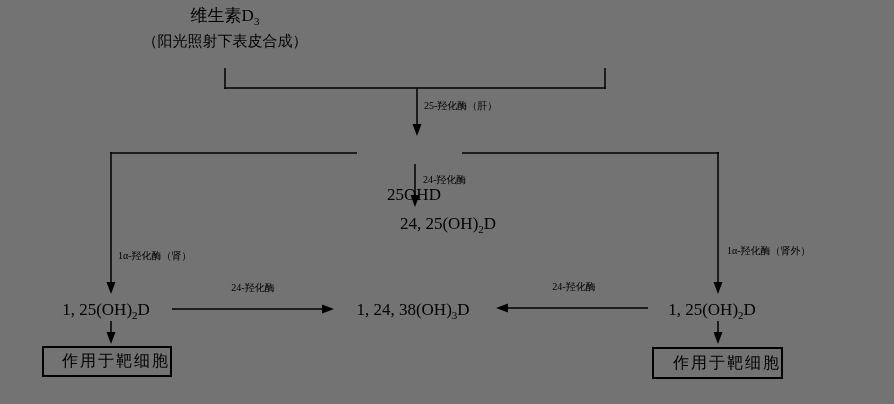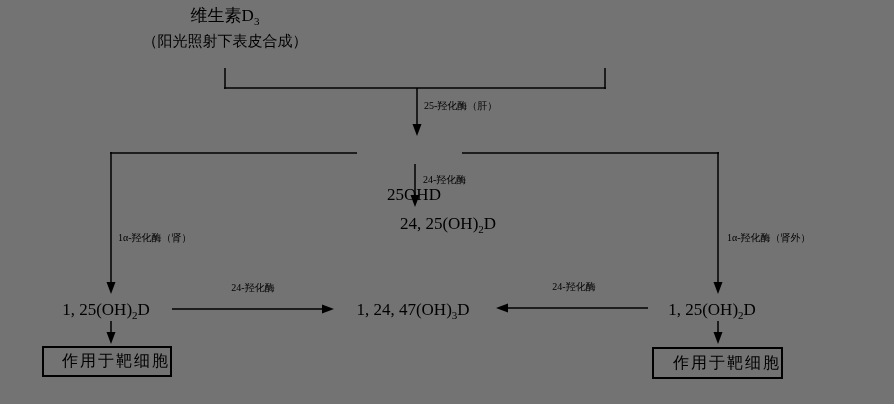--- a/index.html
+++ b/index.html
@@ -109,29 +109,29 @@
   </div>
 
   <div class="txt cjk" style="left:424px; top:100px;">25-羟化酶（肝）</div>
 
   <div class="txt ctr formula" style="left:414px; top:142px;margin-top:43px;">25OHD</div>
 
   <div class="txt cjk" style="left:423px; top:174px;">24-羟化酶</div>
 
   <div class="txt ctr formula" style="left:440px; top:214px;margin-left:8px;"><span>24, 25(OH)</span><span class="sub">2</span><span>D</span></div>
 
-  <div class="txt cjk" style="left:118px; top:232px;">1α-羟化酶（肾）</div>
+  <div class="txt cjk" style="left:118px; top:250px;">1α-羟化酶（肾）</div>
 
-  <div class="txt cjk" style="left:727px; top:232px;">1α-羟化酶（肾外）</div>
+  <div class="txt cjk" style="left:727px; top:245px;">1α-羟化酶（肾外）</div>
 
   <div class="txt ctr formula" style="left:106px; top:300px;"><span>1, 25(OH)</span><span class="sub">2</span><span>D</span></div>
 
   <div class="txt ctr cjk" style="left:253px; top:282px;">24-羟化酶</div>
 
-  <div class="txt ctr formula" style="left:413px; top:300px;"><span>1, 24, 47(OH)</span><span class="sub">3</span><span>D</span></div>
+  <div class="txt ctr formula" style="left:413px; top:300px;"><span>1, 24, 38(OH)</span><span class="sub">3</span><span>D</span></div>
 
   <div class="txt ctr cjk" style="left:574px; top:281px;">24-羟化酶</div>
 
   <div class="txt ctr formula" style="left:712px; top:300px;"><span>1, 25(OH)</span><span class="sub">2</span><span>D</span></div>
 
   <div class="target-box" style="left:42px; top:346px; width:130px; height:31px;">
       <span>作用于靶细胞</span>
     </div>
 
   <div class="target-box" style="left:652px; top:347px; width:131px; height:32px;">

